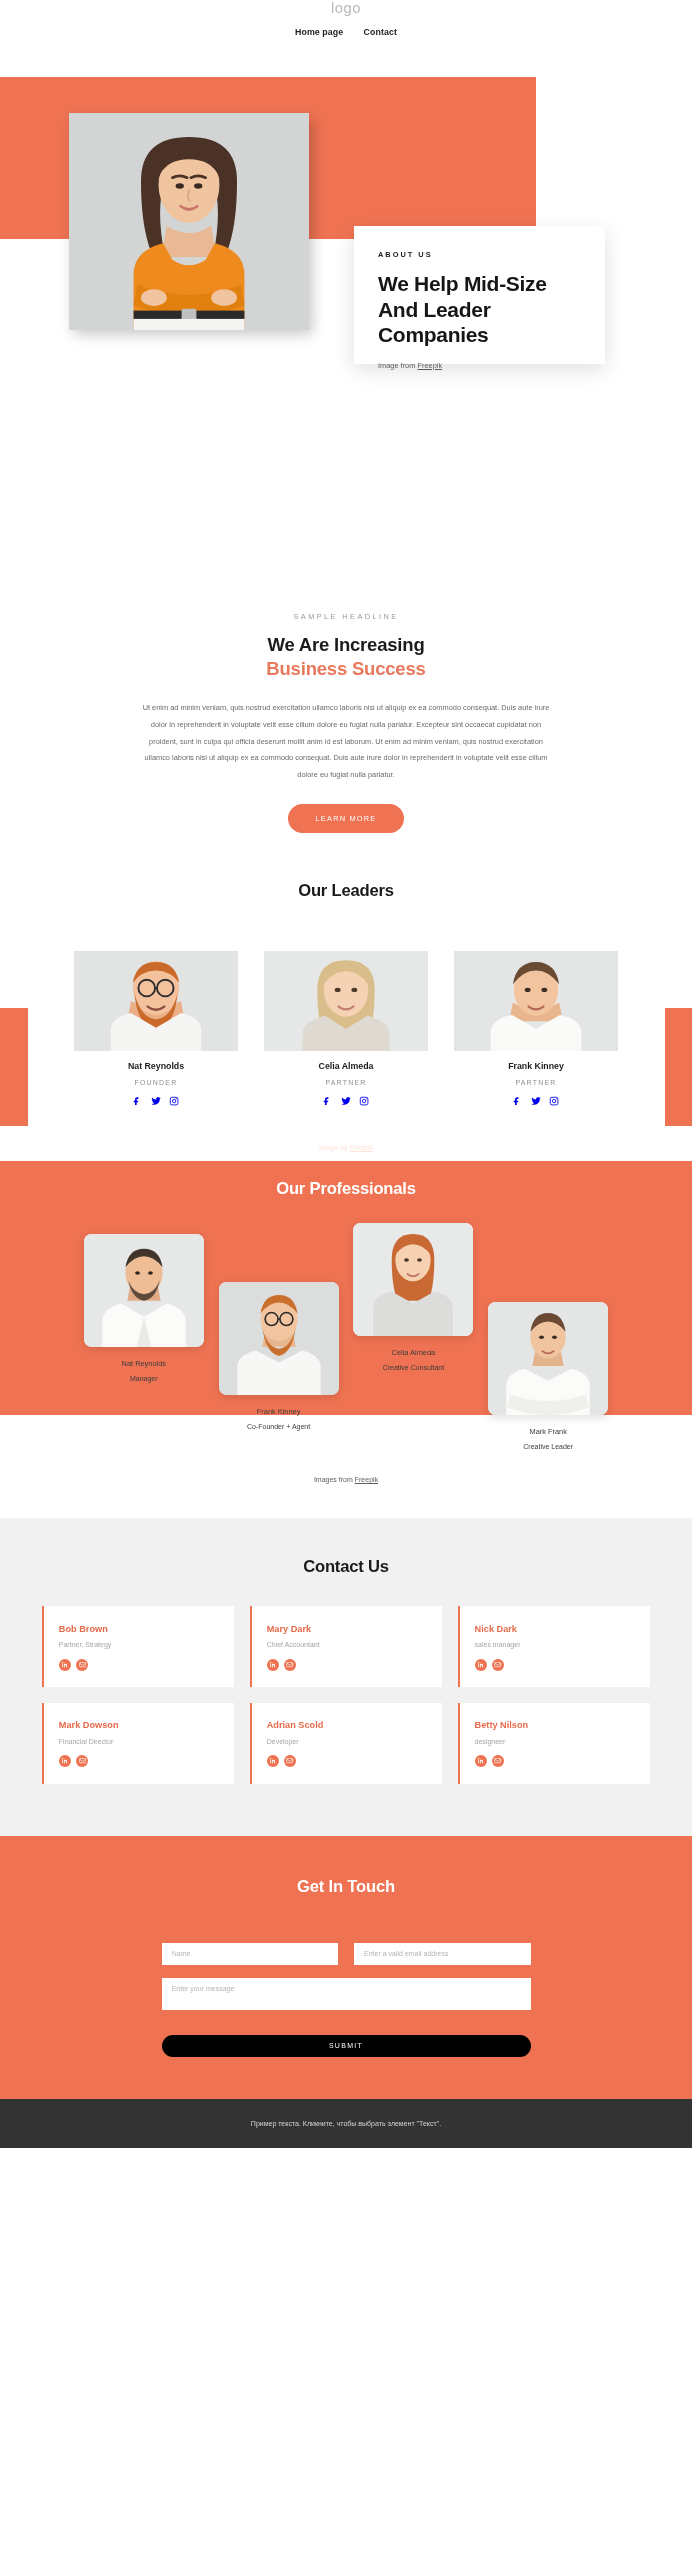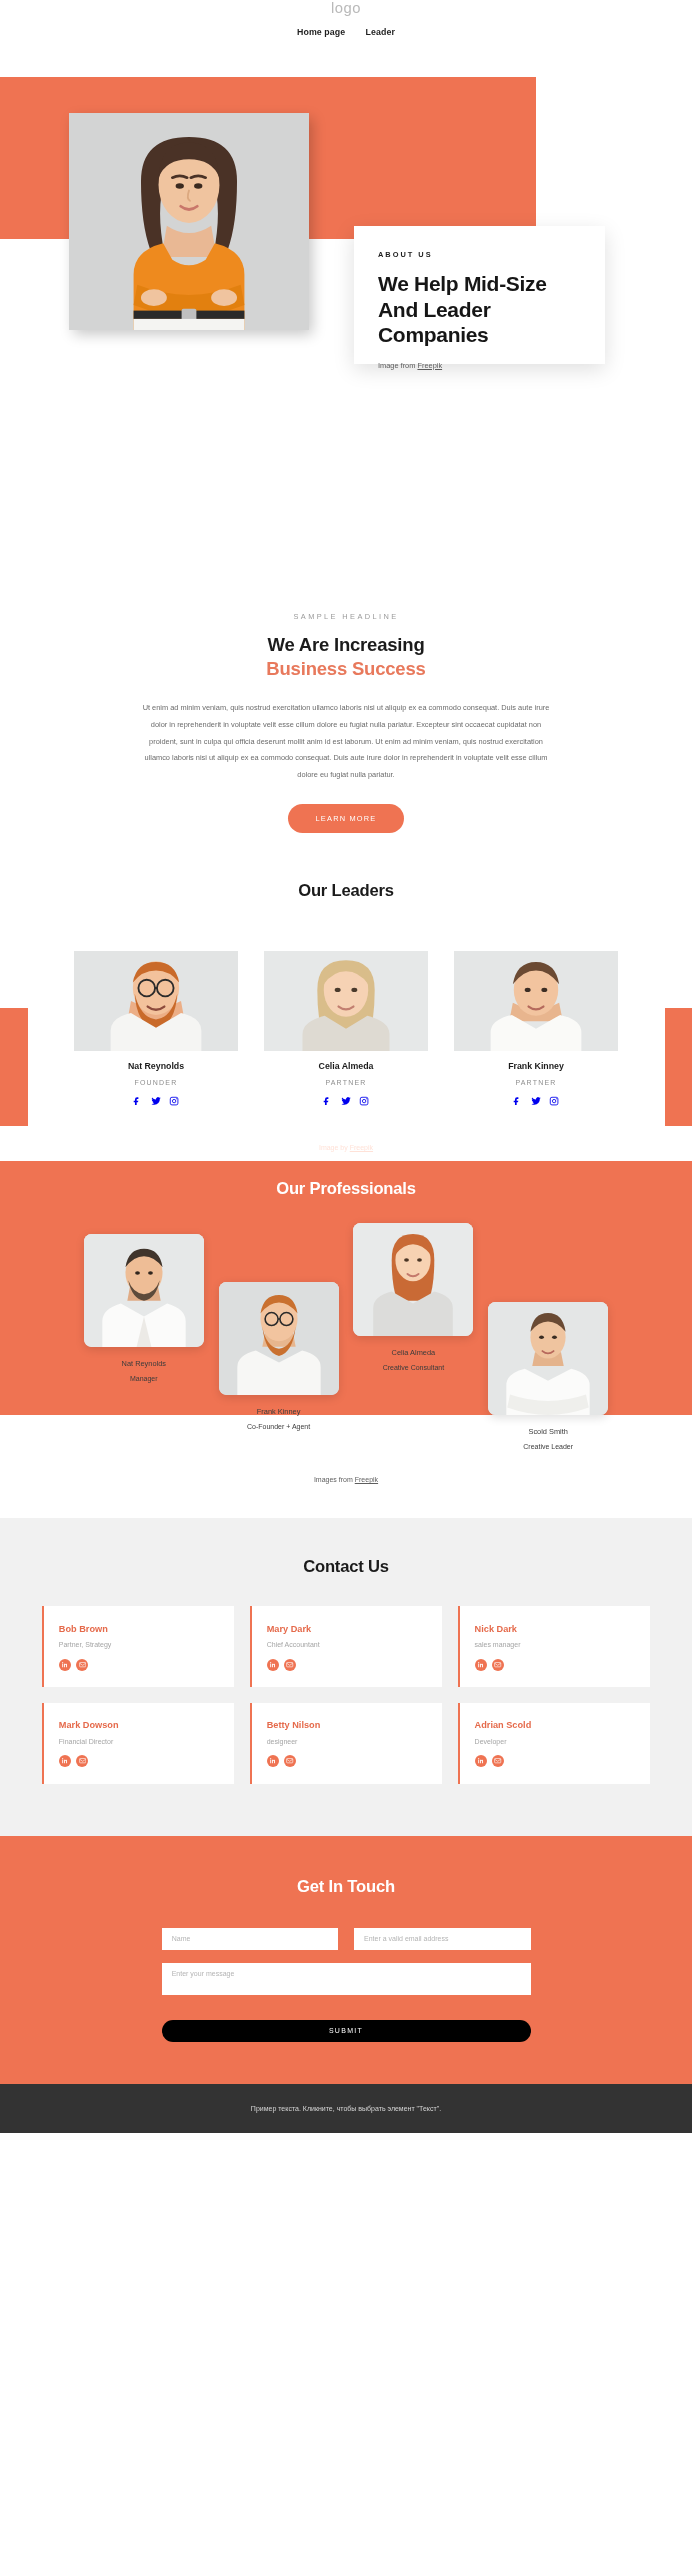--- a/index.html
+++ b/index.html
@@ -172,21 +172,21 @@
     color:#fff; font-size:5.5px; font-weight:700;
   }
   .round svg { width:7.4px; height:7.4px; display:block; }
 
   
   .sec-form { background:#ef7352; padding:41px 0 42px; }
   .h2-form {
     text-align:center; font-size:16.6px; font-weight:700; color:#fff;
     letter-spacing:-0.2px;
   }
-  .form-wrap { width:369px; margin:31px auto 0; }
+  .form-wrap { width:369px; margin:46px auto 0; }
   .form-row { display:flex; gap:15.7px; }
   .inp {
     border:none; background:#fff; height:22px; font-size:7px;
     padding:0 10.2px; color:#444; font-family:"Liberation Sans", sans-serif;
     outline:none;
   }
   .inp::placeholder { color:#b4b4b4; }
   .inp.half { flex:1; }
   .ta {
     margin-top:13px; width:100%; height:32px; border:none; background:#fff;
@@ -209,21 +209,21 @@
 </style>
 </head>
 <body>
 
 <div class="page">
 
   <div class="header">
     <div class="logo">logo</div>
     <div class="nav">
       <a href="#">Home page</a>
-      <a href="#">Leader</a>
+      <a href="#">Contact</a>
     </div>
   </div>
 
   <div class="hero">
     <div class="hero-orange"></div>
 
     <div class="hero-photo">
       <svg viewBox="0 0 260 235" preserveAspectRatio="xMidYMid slice" aria-hidden="true">
         <rect width="260" height="235" fill="#d3d4d4"></rect>
 
@@ -467,21 +467,21 @@
             <path d="M51 54 q14 9 28 0 l3 15 h-34z" fill="#e4b38c"></path>
             <ellipse cx="65" cy="38" rx="19" ry="23" fill="#efc49f"></ellipse>
             <path d="M46 32 q3-20 19-20 q16 0 19 20 q-9-11 -19-11 q-10 0 -19 11z" fill="#6a4a33"></path>
             <ellipse cx="58" cy="38" rx="2.6" ry="1.9" fill="#3a2d23"></ellipse>
             <ellipse cx="72" cy="38" rx="2.6" ry="1.9" fill="#3a2d23"></ellipse>
             <path d="M59 53 q6 5 12 0" stroke="#b7695c" stroke-width="2" fill="none" stroke-linecap="round"></path>
             <path d="M20 122 l0-32 q0-13 20-18 l25 13 l25-13 q20 5 20 18 l0 32z" fill="#fbfbfa"></path>
             <path d="M24 100 q41 14 82 0 l3 14 q-44 16 -88 0z" fill="#efefec"></path>
           </svg>
         </div>
-        <div class="pro-name">Scold Smith</div>
+        <div class="pro-name">Mark Frank</div>
         <div class="pro-role">Creative Leader</div>
       </div>
 
     </div>
     <div class="credit-dark">
       <span>Images from </span><a href="#">Freepik</a>
     </div>
   </div>
 
   <div class="sec-contact">
@@ -554,40 +554,40 @@
           <a href="#" class="round">
               <svg viewBox="0 0 24 24" fill="none" stroke="#fff" stroke-width="2">
                 <rect x="2" y="5" width="20" height="14" rx="2"></rect>
                 <path d="M2 7l10 7 10-7"></path>
               </svg>
             </a>
         </div>
       </div>
 
       <div class="ccard">
-        <div class="ccard-name">Betty Nilson</div>
-        <div class="ccard-role">designeer</div>
+        <div class="ccard-name">Adrian Scold</div>
+        <div class="ccard-role">Developer</div>
         <div class="ccard-socials">
           <a href="#" class="round">
               <svg viewBox="0 0 24 24" fill="#fff">
                 <path d="M4 9h3v11H4zM5.5 3.5a1.8 1.8 0 1 1 0 3.6 1.8 1.8 0 0 1 0-3.6zM10 9h3v1.6a3.3 3.3 0 0 1 3-1.7c3 0 3.6 2 3.6 4.6V20h-3v-5.2c0-1.3 0-2.9-1.8-2.9s-2 1.4-2 2.8V20h-2.8z"></path>
               </svg>
             </a>
           <a href="#" class="round">
               <svg viewBox="0 0 24 24" fill="none" stroke="#fff" stroke-width="2">
                 <rect x="2" y="5" width="20" height="14" rx="2"></rect>
                 <path d="M2 7l10 7 10-7"></path>
               </svg>
             </a>
         </div>
       </div>
 
       <div class="ccard">
-        <div class="ccard-name">Adrian Scold</div>
-        <div class="ccard-role">Developer</div>
+        <div class="ccard-name">Betty Nilson</div>
+        <div class="ccard-role">designeer</div>
         <div class="ccard-socials">
           <a href="#" class="round">
               <svg viewBox="0 0 24 24" fill="#fff">
                 <path d="M4 9h3v11H4zM5.5 3.5a1.8 1.8 0 1 1 0 3.6 1.8 1.8 0 0 1 0-3.6zM10 9h3v1.6a3.3 3.3 0 0 1 3-1.7c3 0 3.6 2 3.6 4.6V20h-3v-5.2c0-1.3 0-2.9-1.8-2.9s-2 1.4-2 2.8V20h-2.8z"></path>
               </svg>
             </a>
           <a href="#" class="round">
               <svg viewBox="0 0 24 24" fill="none" stroke="#fff" stroke-width="2">
                 <rect x="2" y="5" width="20" height="14" rx="2"></rect>
                 <path d="M2 7l10 7 10-7"></path>

